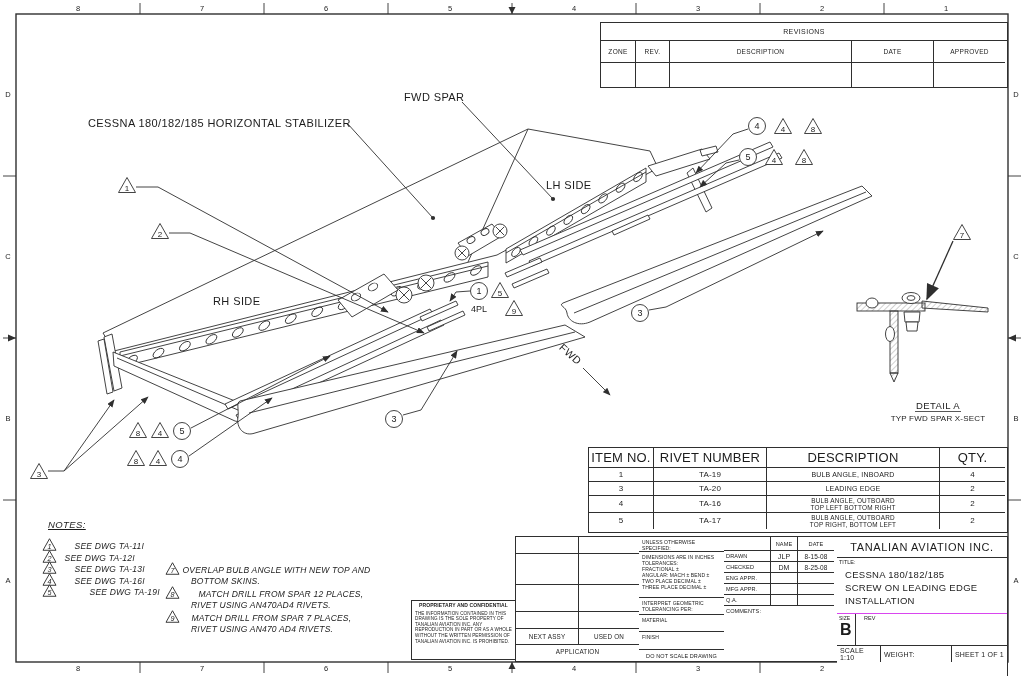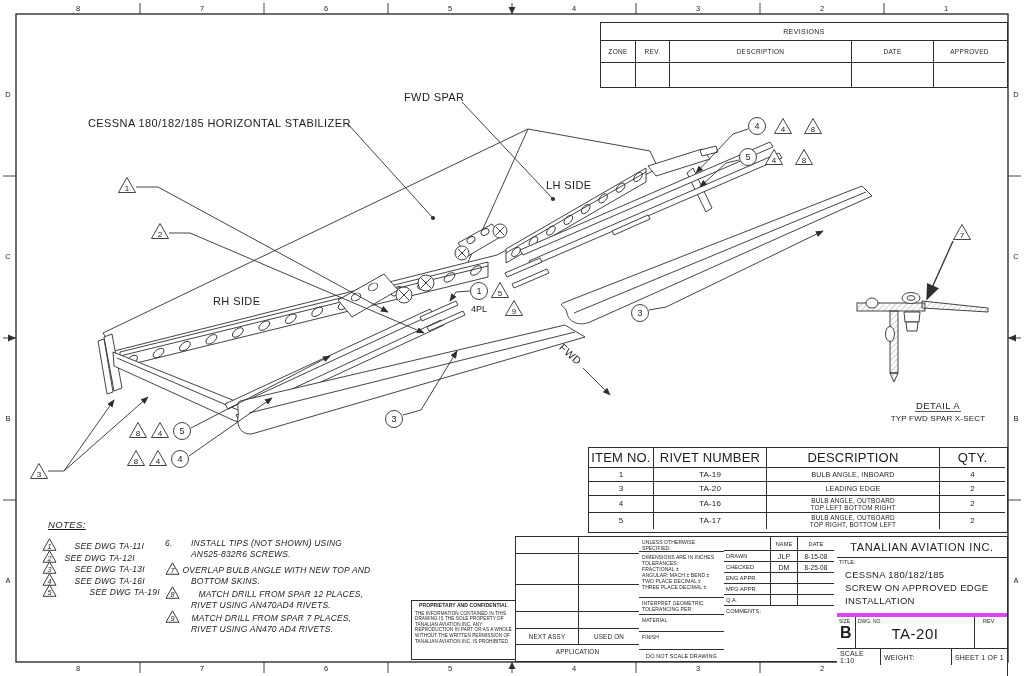--- a/index.html
+++ b/index.html
@@ -27,21 +27,21 @@
   .app-grid .c.span{grid-column:1/3;}
   .ub{font-size:5px;line-height:6px;letter-spacing:.1px;}
   .ub .sec{border-bottom:1px solid #2f2f2f;padding:2px 2px 1px 3px;}
   .sg-grid{display:grid;grid-template-columns:46px 27px 37px;grid-template-rows:13px 11px 11px 11px 11px 11px 52px;font-size:5.6px;}
   .sg-grid .c{border-left:1px solid #2f2f2f;border-top:1px solid #2f2f2f;display:flex;align-items:center;padding-left:2px;letter-spacing:.1px;}
   .sg-grid .c.ctr{justify-content:center;padding-left:0;}
   .sg-grid .c.fc{border-left:none;}
   .sg-grid .c.r1{border-top:none;}
   .sg-grid .c.cm{grid-column:1/4;align-items:flex-start;padding-top:2px;}
   .co-name{height:20px;border-bottom:1px solid #2f2f2f;display:flex;align-items:center;justify-content:center;font-size:11px;letter-spacing:.6px;}
-  .co-title{height:55px;border-bottom:4px solid #d946ef;position:relative;}
+  .co-title{height:55px;border-bottom:1px solid #d946ef;position:relative;}
   .co-title .lbl{position:absolute;left:2px;top:1px;font-size:5.5px;}
   .co-title .t{position:absolute;left:8px;font-size:9.5px;letter-spacing:.3px;}
   .co-mid{height:31px;display:flex;border-bottom:1px solid #2f2f2f;}
   .co-size{width:18px;border-right:1px solid #2f2f2f;position:relative;}
   .co-dwg{width:118px;border-right:1px solid #2f2f2f;position:relative;}
   .co-rev{flex:1;position:relative;}
   .co-mid .sl{position:absolute;left:2px;top:1px;font-size:5px;}
   .co-bot{height:16px;display:flex;font-size:7px;}
   .co-bot div{display:flex;align-items:center;padding-left:3px;letter-spacing:.2px;}
   .prop{font-size:4.6px;line-height:5.6px;padding:2px 3px;letter-spacing:.1px;}
@@ -484,32 +484,28 @@
 
     <div class="c fc cm">COMMENTS:</div>
   </div>
 </div>
 
 <div class="abs tbl" style="left:837px;top:536px;width:171px;height:162px;border-left:none;">
   <div class="co-name">TANALIAN AVIATION INC.</div>
   <div class="co-title">
     <div class="lbl">TITLE:</div>
     <div class="t" style="top:11px">CESSNA 180/182/185</div>
-    <div class="t" style="top:24px">SCREW ON APPROVED EDGE</div>
+    <div class="t" style="top:24px">SCREW ON LEADING EDGE</div>
     <div class="t" style="top:37px">INSTALLATION</div>
   </div>
   <div class="co-mid">
     <div class="co-size">
       <div class="sl">SIZE</div>
       <div style="position:absolute;left:3px;top:7px;font-size:16px;font-weight:bold;">B</div>
     </div>
-    <div class="co-dwg">
-      <div class="sl">DWG.  NO.</div>
-      <div style="position:absolute;left:0;right:0;top:8px;text-align:center;font-size:15px;letter-spacing:.5px;">TA-20I</div>
-    </div>
     <div class="co-rev">
       <div class="sl" style="left:8px;font-size:5.5px;">REV</div>
     </div>
   </div>
   <div class="co-bot">
     <div style="width:40px;border-right:1px solid #2f2f2f;">SCALE 1:10</div>
     <div style="width:67px;border-right:1px solid #2f2f2f;">WEIGHT:</div>
     <div style="flex:1;">SHEET 1 OF 1</div>
   </div>
 </div>
@@ -546,23 +542,20 @@
           <text x="10" y="15" text-anchor="middle" font-size="10">4</text>
         </svg>
     <span style="margin-left:15px;">SEE DWG TA-16I</span></div>
   <div class="nrow" style="left:2px;top:69px;">
     <svg class="tri-svg" width="15" height="13" viewBox="0 0 20 18">
           <polygon points="10,1 19,17 1,17" fill="#fff" stroke="#2f2f2f" stroke-width="1.3"></polygon>
           <text x="10" y="15" text-anchor="middle" font-size="10">5</text>
         </svg>
     <span style="margin-left:30px;">SEE DWG TA-19I</span></div>
 
-  <div class="nrow" style="left:125px;top:23px;">
-    <span style="display:inline-block;width:26px;">6.</span><span>INSTALL TIPS (NOT SHOWN) USING</span><br>
-    <span style="display:inline-block;width:26px;"></span><span>AN525-832R6 SCREWS.</span></div>
   <div class="nrow" style="left:125px;top:47px;">
     <svg class="tri-svg" width="15" height="13" viewBox="0 0 20 18">
           <polygon points="10,1 19,17 1,17" fill="#fff" stroke="#2f2f2f" stroke-width="1.3"></polygon>
           <text x="10" y="15" text-anchor="middle" font-size="10">7</text>
         </svg>
     <span style="">OVERLAP BULB ANGLE WITH NEW TOP AND</span><br>
     <span style="display:inline-block;width:26px;"></span><span>BOTTOM SKINS.</span></div>
   <div class="nrow" style="left:125px;top:71px;">
     <svg class="tri-svg" width="15" height="13" viewBox="0 0 20 18">
           <polygon points="10,1 19,17 1,17" fill="#fff" stroke="#2f2f2f" stroke-width="1.3"></polygon>

